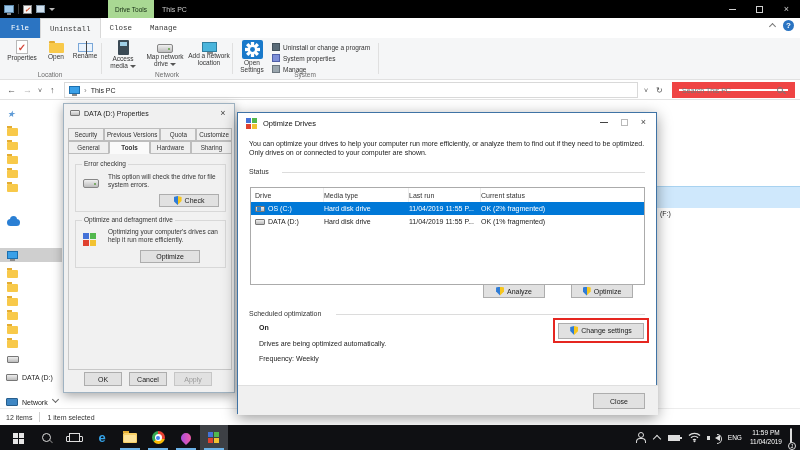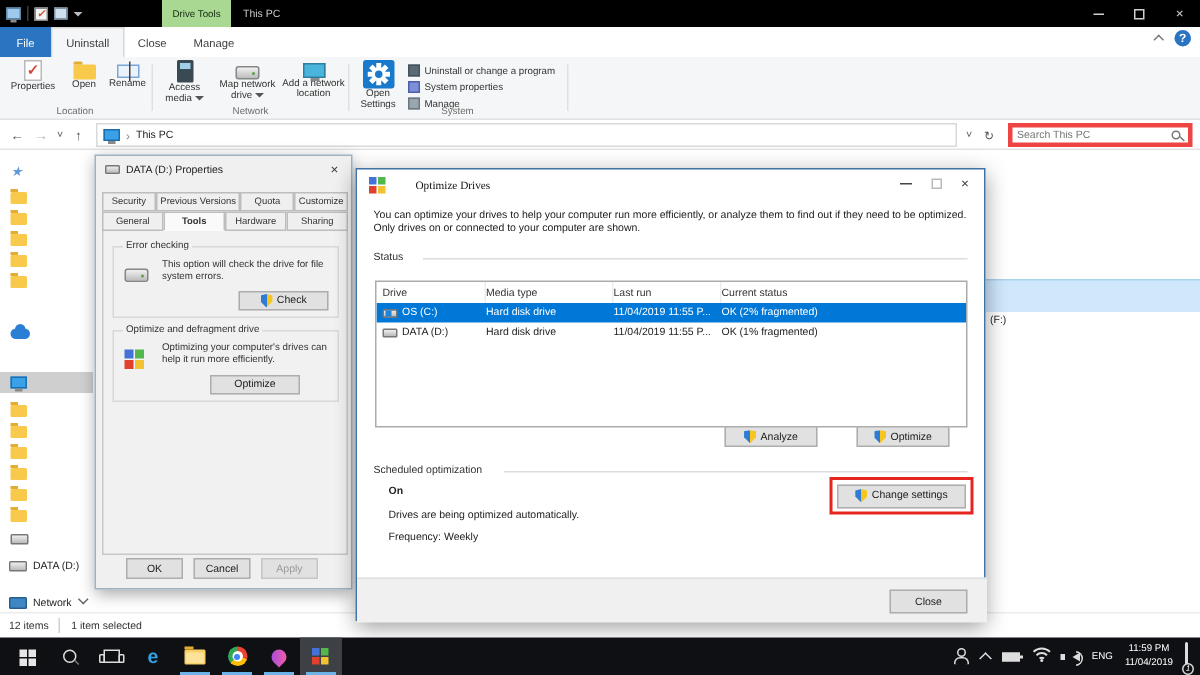--- a/index.html
+++ b/index.html
@@ -19,21 +19,21 @@
   .caret-down{width:0;height:0;border-left:3px solid transparent;border-right:3px solid transparent;border-top:3px solid #bbb;}
   .ctx-tab{position:absolute;left:108px;top:0;width:46px;height:18px;background:#a9d893;color:#142a12;font-size:6.5px;display:flex;align-items:center;justify-content:center;}
   .win-title{position:absolute;left:162px;top:0;height:18px;display:flex;align-items:center;color:#c9c9c9;font-size:7px;}
   .win-controls{position:absolute;right:0;top:0;height:18px;display:flex;}
   .wc{width:27px;height:18px;display:flex;align-items:center;justify-content:center;color:#cfcfcf;font-size:9px;}
   .wc-min i{display:block;width:7px;height:1px;background:#cfcfcf;}
   .wc-max i{display:block;width:7px;height:7px;border:1px solid #cfcfcf;}
 
   
   .tabsrow{left:0;top:18px;width:800px;height:20px;background:#fff;display:flex;}
-  .tab{height:20px;display:flex;align-items:center;padding:0 9px;font-size:7.5px;color:#3c3c3c;}
+  .tab{height:20px;display:flex;align-items:center;padding:0 9px;font-size:7.5px;color:#3c3c3c;font-family:Liberation Mono, monospace;}
   .tab-file{background:#2b74c2;color:#fff;padding:0 11px;}
   .tab-active{background:#f5f6f7;border:1px solid #d8d8d8;border-bottom:none;}
   .ribbon-help{position:absolute;right:6px;top:20px;display:flex;align-items:center;gap:8px;}
   .chev-up{width:5px;height:5px;border-left:1px solid #777;border-top:1px solid #777;transform:rotate(45deg);margin-top:2px;}
   .help-circle{width:11px;height:11px;border-radius:50%;background:#2b74c2;color:#fff;font-size:8px;font-weight:bold;display:flex;align-items:center;justify-content:center;}
 
   
   .ribbon{left:0;top:38px;width:800px;height:42px;background:#f5f6f7;border-bottom:1px solid #e1e1e1;overflow:hidden;}
   .rb-btn{position:absolute;top:2px;height:34px;display:flex;flex-direction:column;align-items:center;justify-content:flex-start;font-size:6.5px;color:#333;text-align:center;}
   .rb-lbl{line-height:1.05;margin-top:1px;}
@@ -54,21 +54,21 @@
   .sys-small{position:absolute;display:flex;align-items:center;gap:3px;font-size:6.5px;color:#333;height:10px;}
   .tiny-ic{width:8px;height:8px;border:1px solid #44525c;background:#5a6b78;position:relative;flex:none;}
   .tiny-ic.t2{background:#7d8fd8;border-color:#4f5fa8;}
   .tiny-ic.t3{background:#9aa6ae;border-color:#6b767e;}
 
   
   .addressbar{left:0;top:80px;width:800px;height:20px;background:#fff;border-bottom:1px solid #e3e3e3;}
   .nav-glyph{position:absolute;top:0;height:20px;display:flex;align-items:center;font-size:9px;color:#555;}
   .crumb-box{position:absolute;left:64px;top:2px;width:574px;height:16px;border:1px solid #d9d9d9;background:#fff;display:flex;align-items:center;gap:4px;padding-left:4px;font-size:7px;color:#222;}
   .crumb-sep{color:#888;font-size:8px;}
-  .search-box{position:absolute;left:672px;top:2px;width:123px;height:16px;border:3px solid #ef4444;background:#fff;display:flex;align-items:center;}
+  .search-box{position:absolute;left:672px;top:2px;width:123px;height:16px;border:7px solid #ef4444;background:#fff;display:flex;align-items:center;}
   .search-box input{flex:1;border:none;outline:none;font-size:7px;color:#555;padding:0 3px;font-family:"Liberation Sans",sans-serif;background:transparent;}
   .mag{width:6px;height:6px;border:1.3px solid #777;border-radius:50%;position:relative;margin-right:5px;flex:none;}
   .mag::after{content:"";position:absolute;width:4px;height:1.3px;background:#777;transform:rotate(45deg);right:-3.5px;bottom:-1px;}
 
   
   .content{left:0;top:100px;width:800px;height:308px;background:#fff;}
   .side-item{position:absolute;display:flex;align-items:center;gap:4px;font-size:7px;color:#222;height:12px;}
   .star{color:#5f9bd6;font-size:9px;line-height:9px;}
   .folder-s{width:11px;height:8px;background:#f8c94a;border-radius:1px;position:relative;flex:none;}
   .folder-s::before{content:"";position:absolute;top:-2px;left:0;width:5px;height:2px;background:#e3ac32;}
@@ -105,21 +105,21 @@
   .ptab.active{background:#fafafa;font-weight:bold;border-bottom-color:#fafafa;}
   .ppage{position:absolute;left:4px;top:50px;width:164px;height:216px;border:1px solid #c8c8c8;background:#f1f1f1;border-top:none;}
   .gbox{position:absolute;border:1px solid #d8d8d8;}
   .glbl{position:absolute;top:-5px;left:6px;background:#f1f1f1;padding:0 2px;font-size:6.5px;color:#333;white-space:nowrap;}
   .gtext{position:absolute;font-size:6.5px;color:#333;line-height:1.25;}
   .props-footer{position:absolute;left:0;bottom:4px;width:100%;height:16px;}
   .pfbtn{position:absolute;top:0;width:38px;height:14px;}
 
   
   .optd{left:237px;top:112px;width:420px;height:302px;background:#fff;border:1px solid #3f73a5;box-shadow:0 4px 14px rgba(0,0,0,.4);}
-  .optd-title{position:absolute;left:0;top:0;width:100%;height:20px;display:flex;align-items:center;gap:20px;padding-left:8px;font-size:7.5px;color:#111;font-family:Liberation Serif, serif;}
+  .optd-title{position:absolute;left:0;top:0;width:100%;height:20px;display:flex;align-items:center;gap:6px;padding-left:8px;font-size:7.5px;color:#111;}
   .optd-controls{position:absolute;right:10px;top:5px;display:flex;gap:13px;align-items:center;}
   .optd-desc{position:absolute;left:11px;top:26px;width:398px;font-size:7px;color:#1a1a1a;line-height:1.35;}
   .sec-lbl{position:absolute;font-size:7px;color:#333;}
   .tbl{position:absolute;left:12px;top:74px;width:395px;height:98px;border:1px solid #ababab;background:#fff;font-size:7px;overflow:hidden;}
   .tbl-head{display:flex;height:14px;align-items:center;color:#333;}
   .tbl-row{display:flex;height:13px;align-items:center;color:#222;}
   .tbl-row.sel{background:#0078d7;color:#fff;}
   .c1{width:73px;padding-left:4px;display:flex;align-items:center;gap:3px;height:100%;}
   .c2{width:85px;height:100%;display:flex;align-items:center;}
   .c3{width:72px;height:100%;display:flex;align-items:center;}

